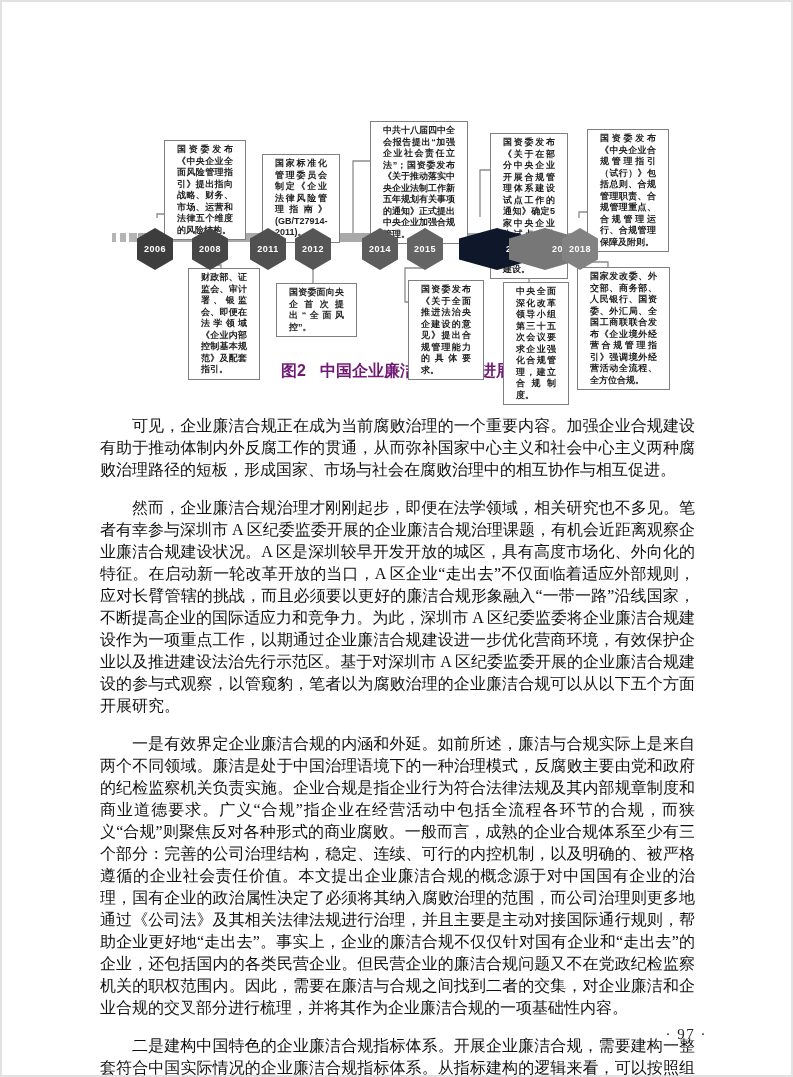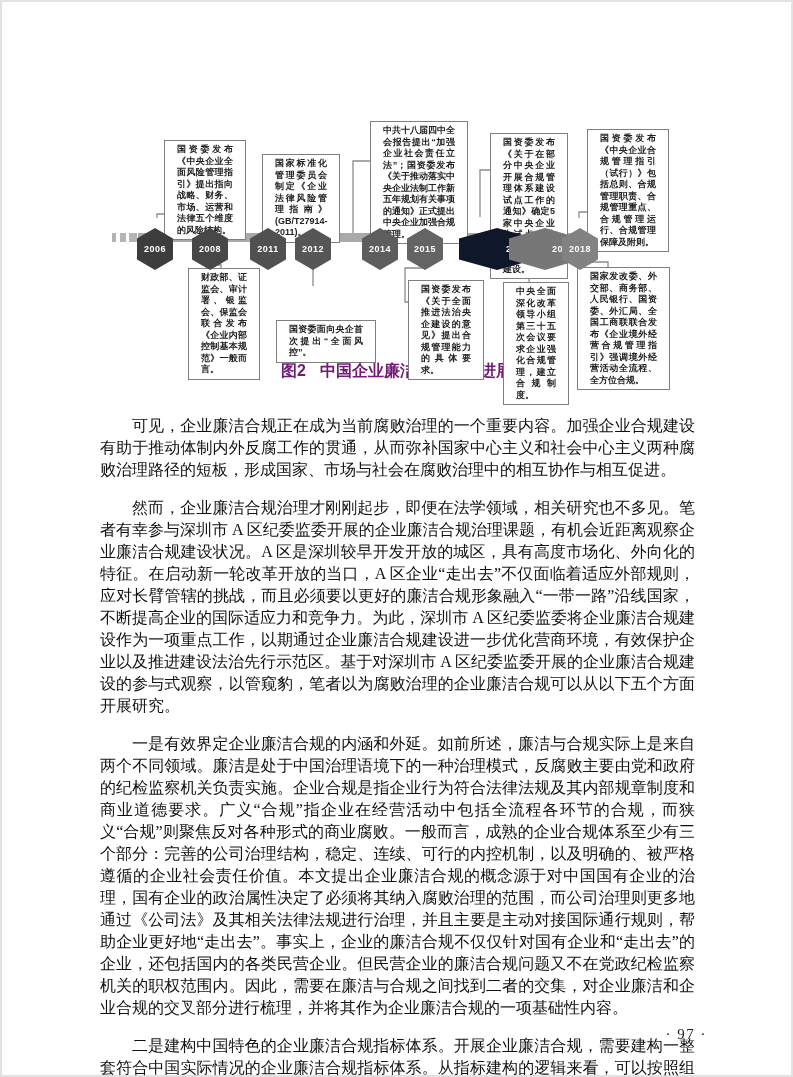--- a/index.html
+++ b/index.html
@@ -86,22 +86,22 @@
     <div class="hex" style="left: 359px; background: #0f172a; padding-left: 40px;">2016</div>
     <div class="hex" style="left: 409px; background: rgb(119, 119, 119); padding-left: 36px;">2017</div>
     <div class="hex" style="left: 462px; background: rgb(130, 130, 130);">2018</div>
 
     <div class="evt" style="left:64px;  top:22px; width:82px; min-height:76px;">国资委发布《中央企业全面风险管理指引》提出指向战略、财务、市场、运营和法律五个维度的风险结构。</div>
     <div class="evt" style="left:162px; top:36px; width:78px; min-height:48px;">国家标准化管理委员会制定《企业法律风险管理指南》(GB/T27914-2011)。</div>
     <div class="evt" style="left:270px; top:3px;  width:98px; min-height:98px;">中共十八届四中全会报告提出“加强企业社会责任立法”；国资委发布《关于推动落实中央企业法制工作新五年规划有关事项的通知》正式提出中央企业加强合规管理。</div>
     <div class="evt" style="left:390px; top:15px; width:78px; min-height:92px;">国资委发布《关于在部分中央企业开展合规管理体系建设试点工作的通知》确定5家中央企业为试点企业探索开展合规管理体系建设。</div>
     <div class="evt" style="left:487px; top:11px; width:82px; min-height:80px;">国资委发布《中央企业合规管理指引（试行）》包括总则、合规管理职责、合规管理重点、合规管理运行、合规管理保障及附则。</div>
 
-    <div class="evt" style="left:88px;  top:150px; width:72px;  min-height:80px;">财政部、证监会、审计署、银监会、保监会联合发布《企业内部控制基本规范》一般而言。</div>
-    <div class="evt" style="left:176px; top:165px; width:100px; min-height:26px;margin-top:37px;">国资委面向央企首次提出“全面风控”。</div>
+    <div class="evt" style="left:88px;  top:150px; width:72px;  min-height:80px;">财政部、证监会、审计署、银监会、即便在法学领域《企业内部控制基本规范》及配套指引。</div>
+    <div class="evt" style="left:176px; top:165px; width:81px; min-height:26px;">国资委面向央企首次提出“全面风控”。</div>
     <div class="evt" style="left:308px; top:162px; width:76px;  min-height:68px;">国资委发布《关于全面推进法治央企建设的意见》提出合规管理能力的具体要求。</div>
     <div class="evt" style="left:403px; top:164px; width:66px;  min-height:86px;">中央全面深化改革领导小组第三十五次会议要求企业强化合规管理，建立合规制度。</div>
     <div class="evt" style="left:477px; top:149px; width:93px;  min-height:94px;">国家发改委、外交部、商务部、人民银行、国资委、外汇局、全国工商联联合发布《企业境外经营合规管理指引》强调境外经营活动全流程、全方位合规。</div>
   </div>
 
   <div class="caption">
     <span class="cap-label">图2</span><span>中国企业廉洁合规发展进展</span>
   </div>
 
   <div class="body-text">

